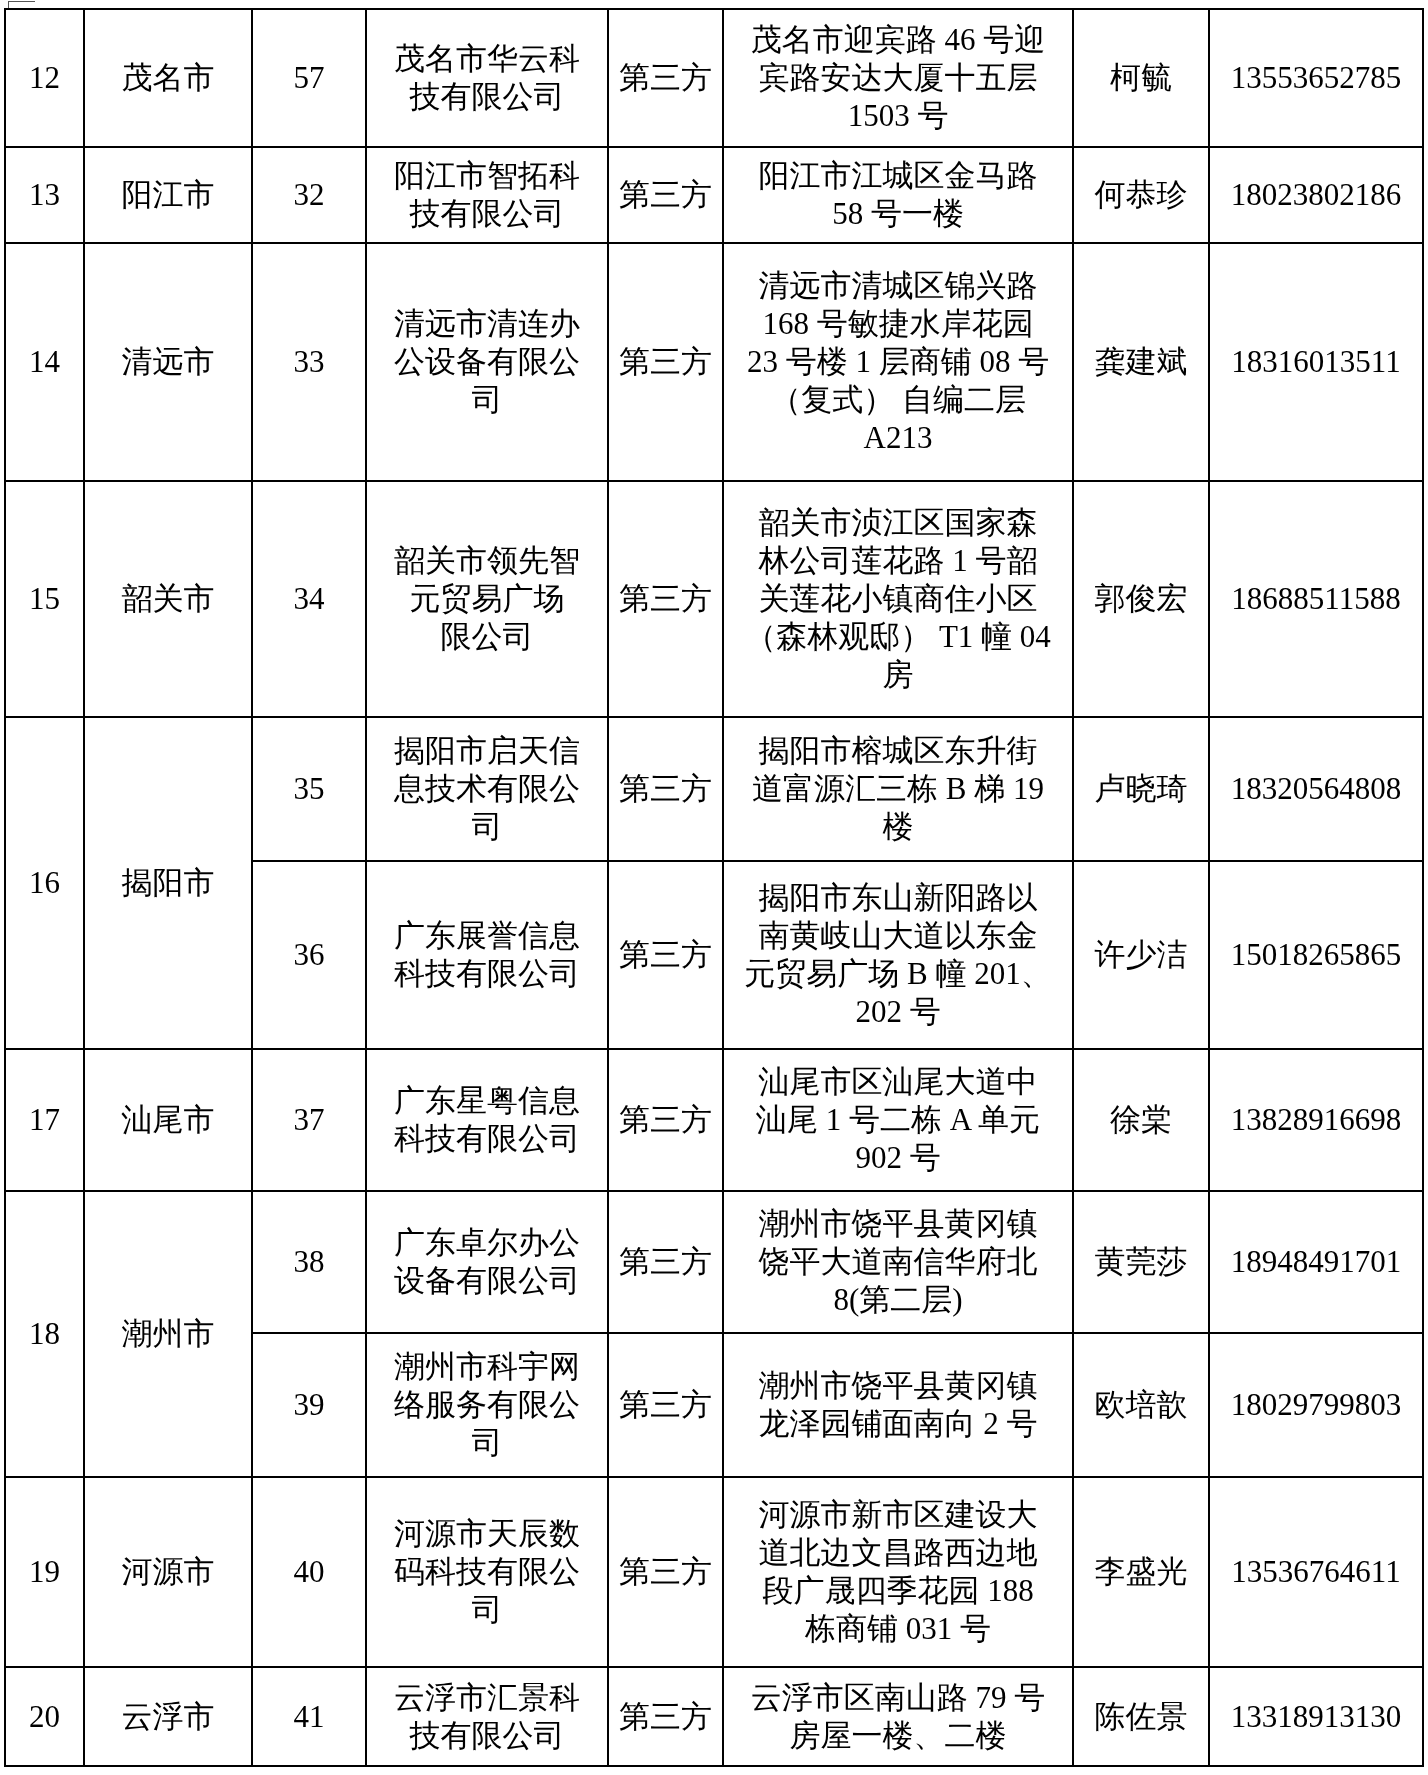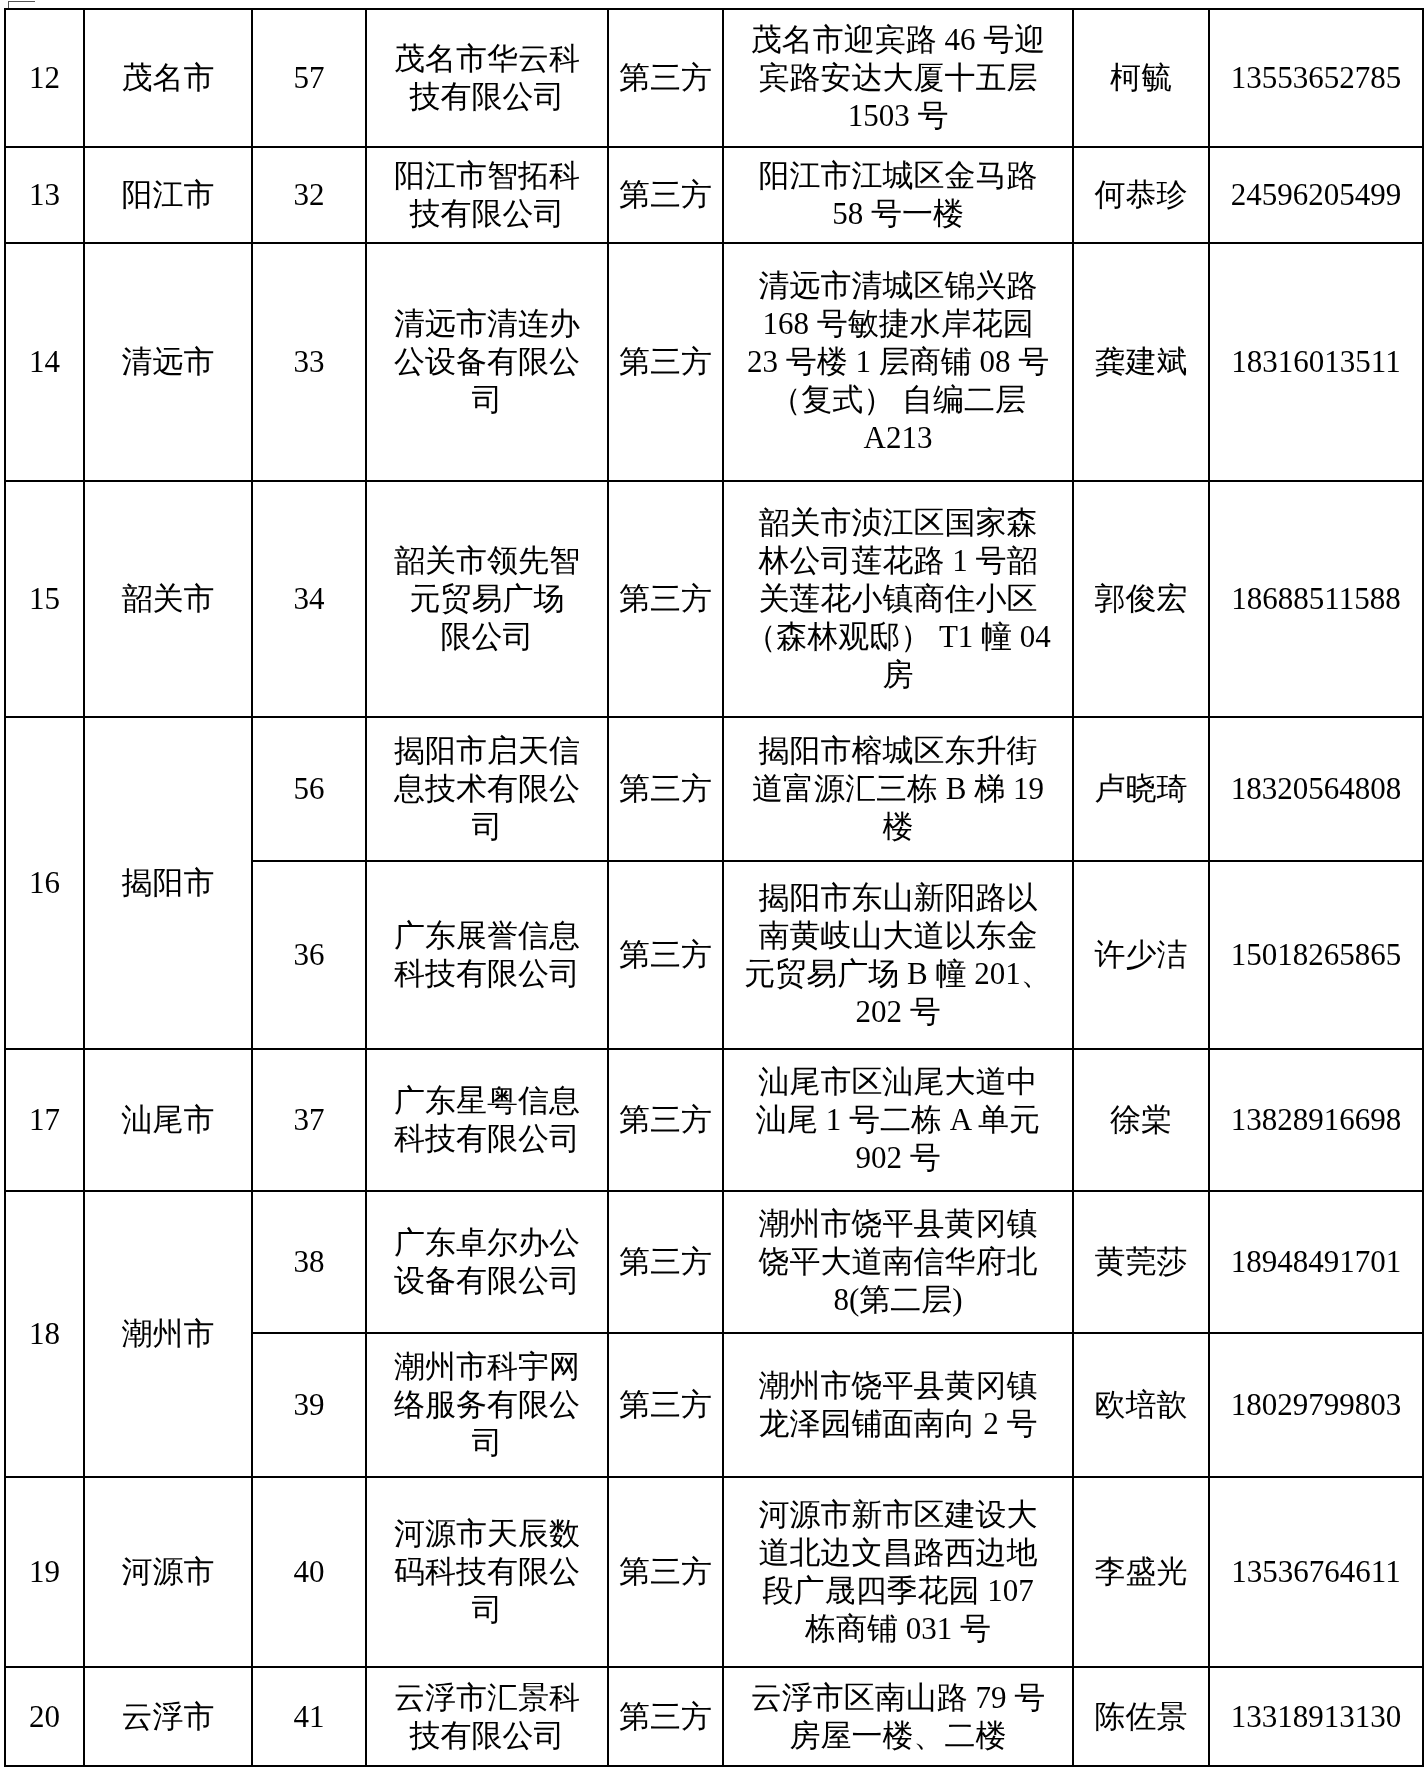--- a/index.html
+++ b/index.html
@@ -68,21 +68,21 @@
     <tr style="height:96px">
       <td class="c-no">13</td>
       <td class="c-city">阳江市</td>
       <td class="c-seq">32</td>
       <td class="c-company">阳江市智拓科
 技有限公司</td>
       <td class="c-type">第三方</td>
       <td class="c-address">阳江市江城区金马路
 58 号一楼</td>
       <td class="c-contact">何恭珍</td>
-      <td class="c-phone">24596205499</td>
+      <td class="c-phone">18023802186</td>
     </tr>
 
     <tr style="height:238px">
       <td class="c-no">14</td>
       <td class="c-city">清远市</td>
       <td class="c-seq">33</td>
       <td class="c-company va-top">清远市清连办
 公设备有限公
 司</td>
       <td class="c-type va-top">第三方</td>
@@ -108,21 +108,21 @@
 关莲花小镇商住小区
 （森林观邸） T1 幢 04
 房</td>
       <td class="c-contact">郭俊宏</td>
       <td class="c-phone">18688511588</td>
     </tr>
 
     <tr style="height:144px">
       <td class="c-no" rowspan="2">16</td>
       <td class="c-city" rowspan="2">揭阳市</td>
-      <td class="c-seq">56</td>
+      <td class="c-seq">35</td>
       <td class="c-company">揭阳市启天信
 息技术有限公
 司</td>
       <td class="c-type va-top">第三方</td>
       <td class="c-address">揭阳市榕城区东升街
 道富源汇三栋 B 梯 19
 楼</td>
       <td class="c-contact">卢晓琦</td>
       <td class="c-phone">18320564808</td>
     </tr>
@@ -183,21 +183,21 @@
     <tr style="height:190px">
       <td class="c-no">19</td>
       <td class="c-city">河源市</td>
       <td class="c-seq">40</td>
       <td class="c-company va-top">河源市天辰数
 码科技有限公
 司</td>
       <td class="c-type va-top">第三方</td>
       <td class="c-address">河源市新市区建设大
 道北边文昌路西边地
-段广晟四季花园 107
+段广晟四季花园 188
 栋商铺 031 号</td>
       <td class="c-contact">李盛光</td>
       <td class="c-phone">13536764611</td>
     </tr>
 
     <tr style="height:99px">
       <td class="c-no">20</td>
       <td class="c-city">云浮市</td>
       <td class="c-seq">41</td>
       <td class="c-company">云浮市汇景科

